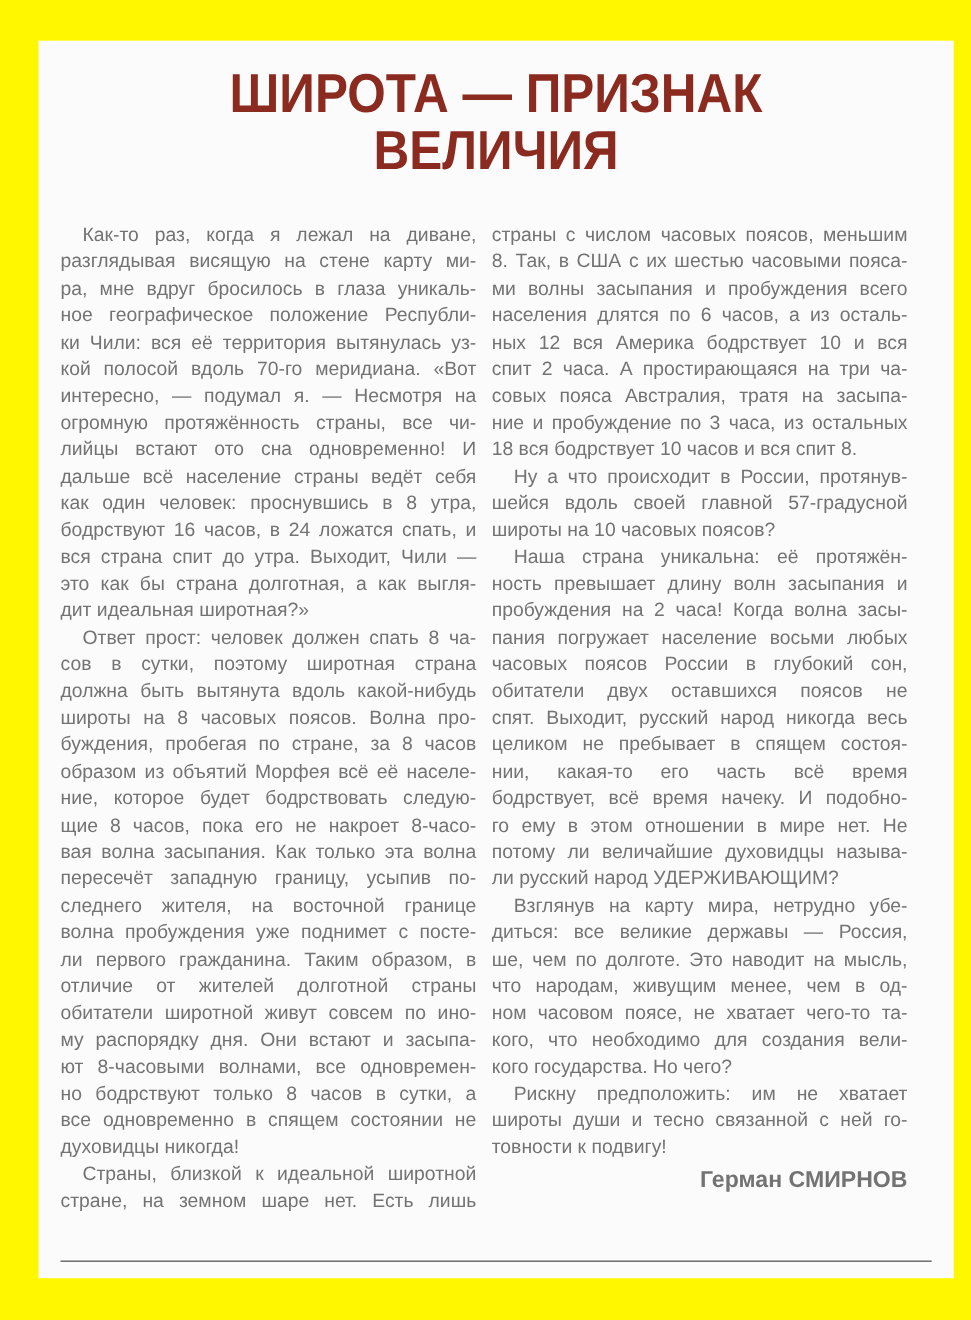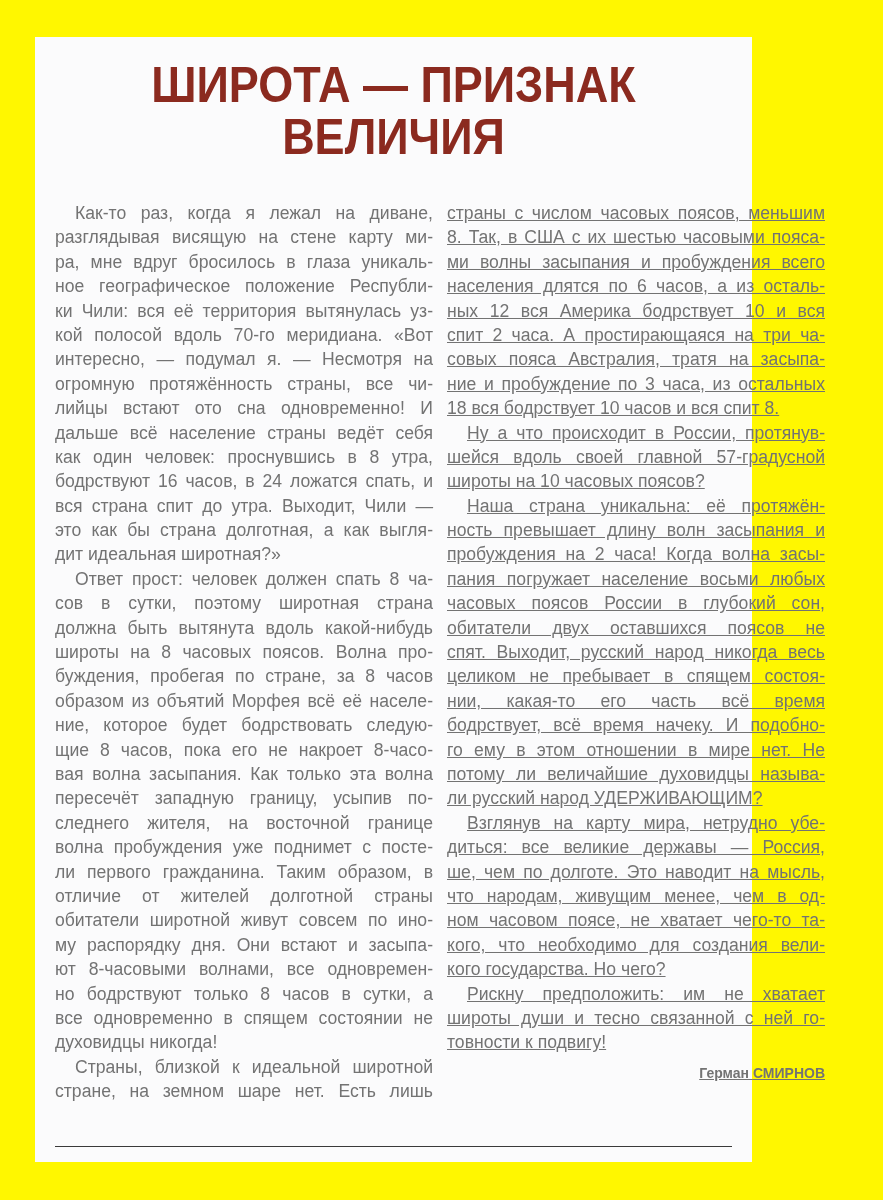--- a/index.html
+++ b/index.html
@@ -6,21 +6,21 @@
     body {
       width: 883px; height: 1200px;
       background: #fff700;
       position: relative;
       overflow: hidden;
       font-family: "Liberation Sans", sans-serif;
     }
     .paper {
       position: absolute;
       left: 35px; top: 37px;
-      width: 717px; height: 1125px;
+      width: 832px; height: 1125px;
       background: #fbfbfc;
     }
     .title {
       position: absolute;
       left: 0; right: 0;
       text-align: center;
       color: #8b2a1f;
       font-family: "Liberation Sans", sans-serif;
       font-weight: bold;
       font-size: 50px;
@@ -33,36 +33,36 @@
     .title.l2 { top: 72px; }
     .col {
       position: absolute;
       top: 164px;
       font-size: 17.6px;
       line-height: 24.4px;
       color: #737373;
       text-align: justify;
     }
     .col.left { left: 20px; width: 378px; }
-    .col.right { left: 412px; width: 378px; text-decoration: underline; }
+    .col.right { left: 412px; width: 378px; }
     .line {
       display: block;
       white-space: nowrap;
       text-align: justify;
       text-align-last: justify;
       height: 24.4px;
       overflow: visible;
     }
     .line.last { text-align-last: left; }
     .line.indent { padding-left: 20px; }
     .signature {
       display: block;
       text-align: right;
       font-weight: bold;
-      font-size: 14px;
+      font-size: 21px;
       margin-top: 6px;
       height: 24.4px;
     }
     .signature .surname { font-weight: bold; }
     .rule {
       position: absolute;
       left: 20px; right: 20px;
       top: 1109px;
       height: 0;
       border-top: 1.5px solid #3a3a3a;

